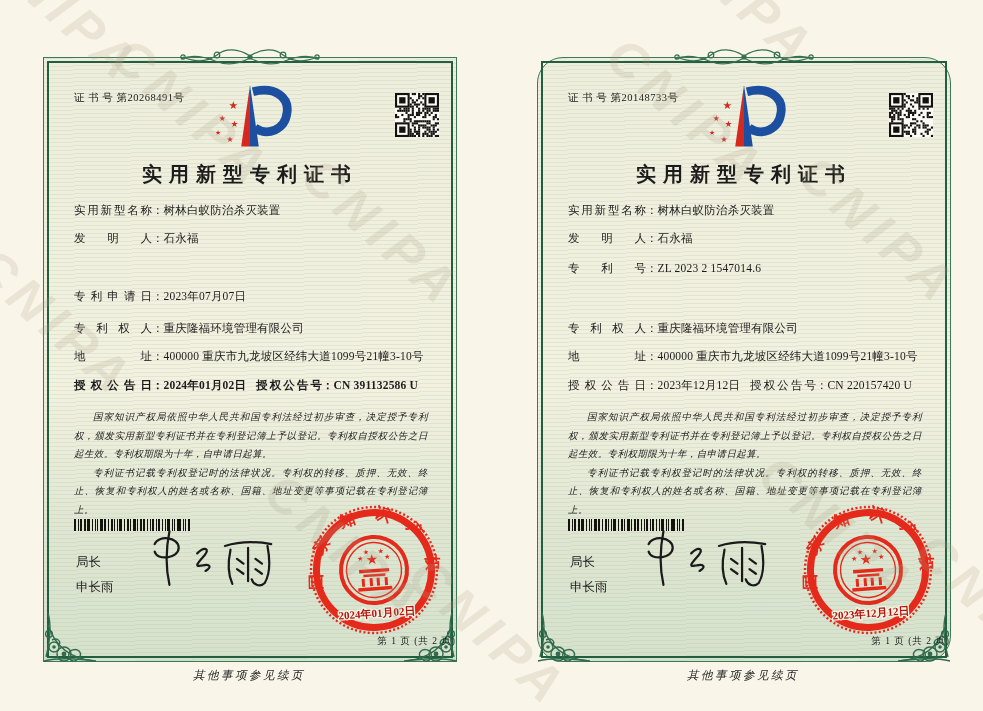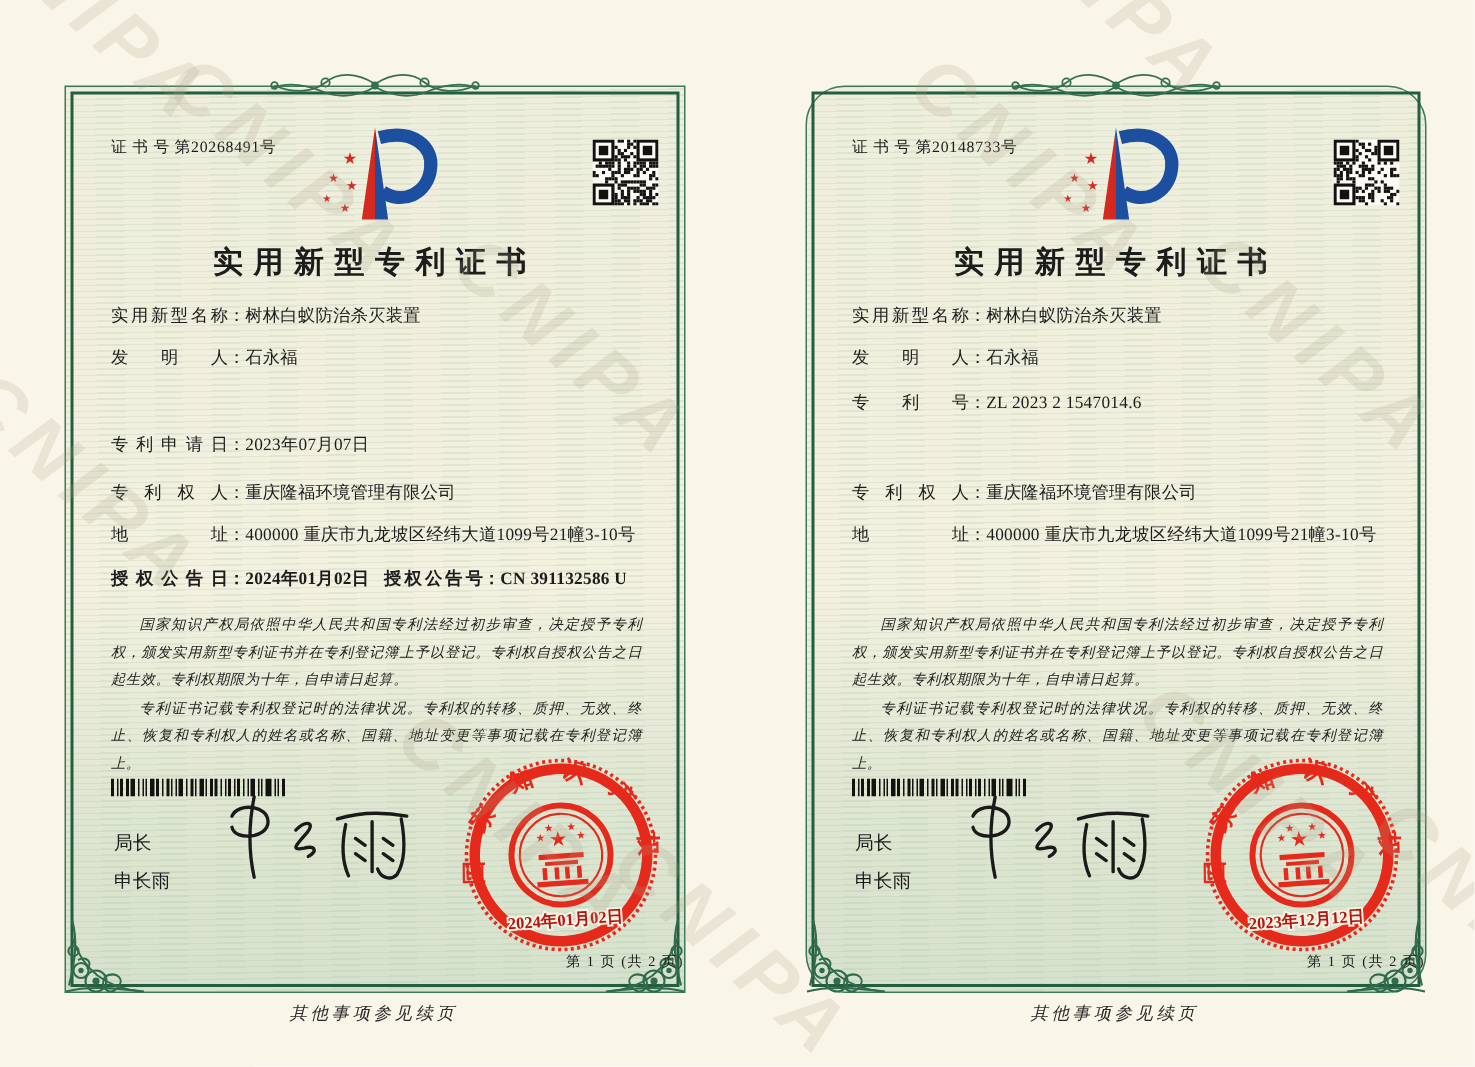--- a/index.html
+++ b/index.html
@@ -577,20 +577,26 @@
     </div>
     <div class="frow" style="top:203px;">
       <span class="flabel">专利号</span><span class="fsep">：</span><span class="fvalue">ZL 2023 2 1547014.6</span>
     </div>
     <div class="frow" style="top:263px;">
       <span class="flabel">专利权人</span><span class="fsep">：</span><span class="fvalue">重庆隆福环境管理有限公司</span>
     </div>
     <div class="frow" style="top:291px;">
       <span class="flabel">地址</span><span class="fsep">：</span><span class="fvalue">400000 重庆市九龙坡区经纬大道1099号21幢3-10号</span>
     </div>
+    <div class="frow" style="top:320px;">
+      <span class="flabel">授权公告日</span><span class="fsep">：</span><span class="fvalue">2023年12月12日</span>
+      <span class="pair2">
+        <span class="flabel2">授权公告号</span><span class="fsep">：</span><span class="fvalue">CN 220157420 U</span>
+      </span>
+    </div>
 
     <div class="paras">
       <p>国家知识产权局依照中华人民共和国专利法经过初步审查，决定授予专利权，颁发实用新型专利证书并在专利登记簿上予以登记。专利权自授权公告之日起生效。专利权期限为十年，自申请日起算。</p>
       <p>专利证书记载专利权登记时的法律状况。专利权的转移、质押、无效、终止、恢复和专利权人的姓名或名称、国籍、地址变更等事项记载在专利登记簿上。</p>
     </div>
 
     <div class="barcode"><span style="width: 2px;"></span><span style="width: 1px;"></span><span style="width: 2px;"></span><span style="width: 2px;"></span><span style="width: 3px;"></span><span style="width: 1px;"></span><span style="width: 1px;"></span><span style="width: 1px;"></span><span style="width: 3px;"></span><span style="width: 2px;"></span><span style="width: 1px;"></span><span style="width: 2px;"></span><span style="width: 1px;"></span><span style="width: 1px;"></span><span style="width: 3px;"></span><span style="width: 1px;"></span><span style="width: 2px;"></span><span style="width: 1px;"></span><span style="width: 3px;"></span><span style="width: 1px;"></span><span style="width: 2px;"></span><span style="width: 2px;"></span><span style="width: 1px;"></span><span style="width: 1px;"></span><span style="width: 2px;"></span><span style="width: 1px;"></span><span style="width: 2px;"></span><span style="width: 1px;"></span><span style="width: 1px;"></span><span style="width: 3px;"></span><span style="width: 1px;"></span><span style="width: 1px;"></span><span style="width: 4px;"></span><span style="width: 1px;"></span><span style="width: 1px;"></span><span style="width: 2px;"></span></div>
 
     <div class="officer">
       <div>局长</div>

